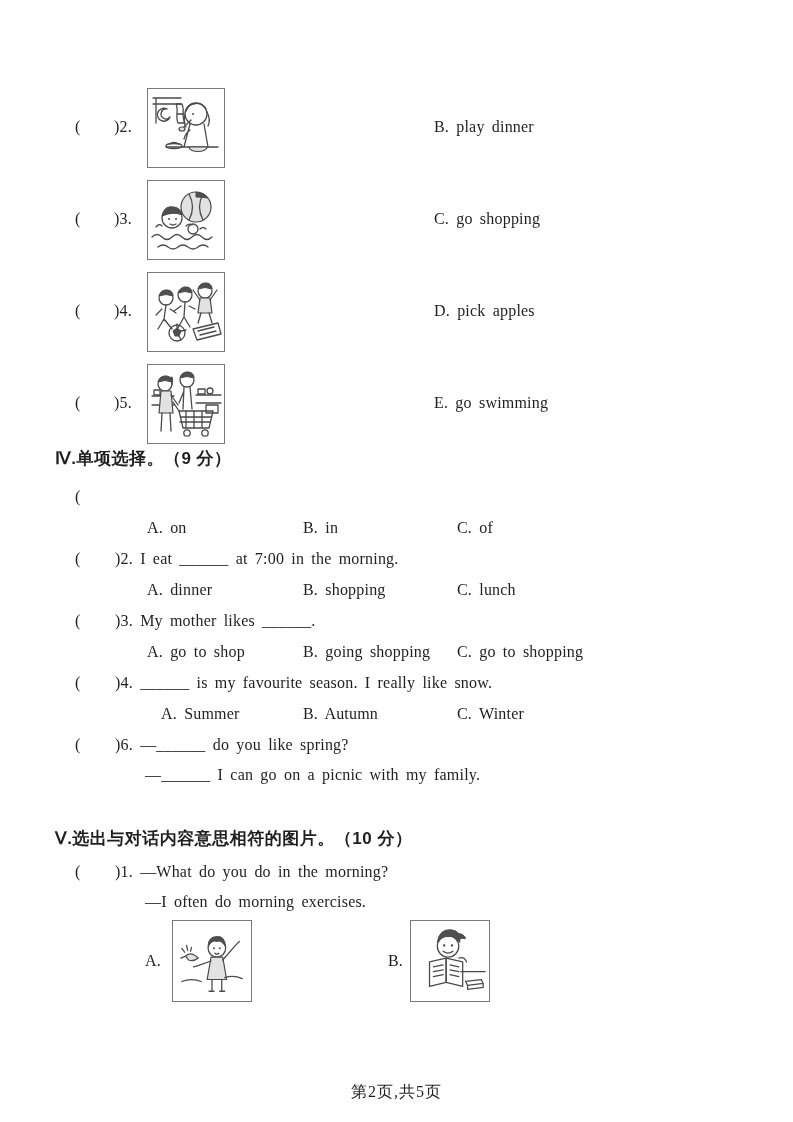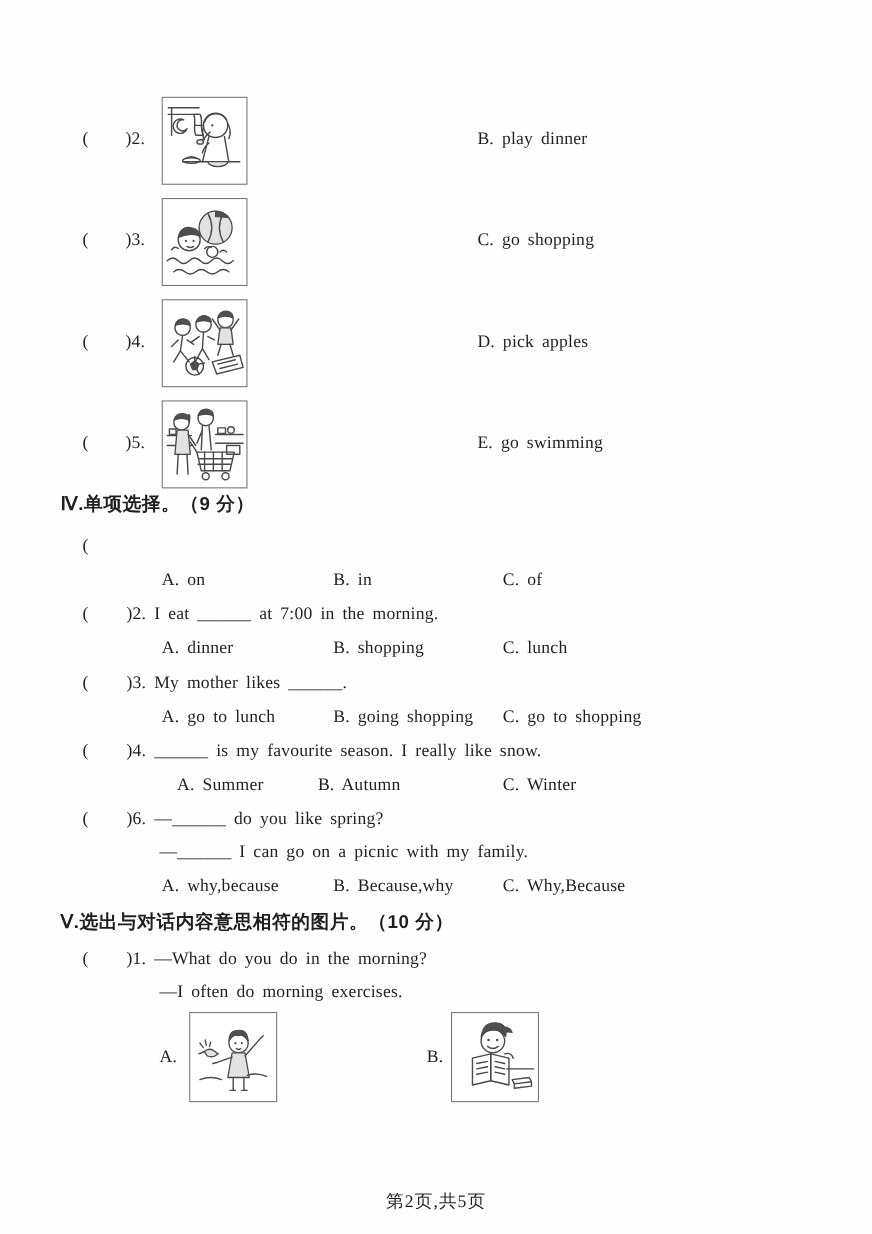--- a/index.html
+++ b/index.html
@@ -167,46 +167,41 @@
     <span class="en pos" style="left:147px">A. dinner</span>
     <span class="en pos" style="left:303px">B. shopping</span>
     <span class="en pos" style="left:457px">C. lunch</span>
   </div>
 
   <div class="line" style="top:612px">
     <span class="en pos" style="left:75px">(</span>
     <span class="en pos" style="left:115px">)3. My mother likes ______.</span>
   </div>
   <div class="line" style="top:643px">
-    <span class="en pos" style="left:147px">A. go to lunch</span>
+    <span class="en pos" style="left:147px">A. go to shop</span>
     <span class="en pos" style="left:303px">B. going shopping</span>
     <span class="en pos" style="left:457px">C. go to shopping</span>
   </div>
 
   <div class="line" style="top:674px">
     <span class="en pos" style="left:75px">(</span>
     <span class="en pos" style="left:115px">)4. ______ is my favourite season. I really like snow.</span>
   </div>
   <div class="line" style="top:705px">
     <span class="en pos" style="left:161px">A. Summer</span>
-    <span class="en pos" style="left:289px">B. Autumn</span>
+    <span class="en pos" style="left:303px">B. Autumn</span>
     <span class="en pos" style="left:457px">C. Winter</span>
   </div>
 
   <div class="line" style="top:736px">
     <span class="en pos" style="left:75px">(</span>
     <span class="en pos" style="left:115px">)6. —______ do you like spring?</span>
   </div>
   <div class="line" style="top:766px">
     <span class="en pos" style="left:145px">—______ I can go on a picnic with my family.</span>
-  </div>
-  <div class="line" style="top:797px">
-    <span class="en pos" style="left:147px">A. why,because</span>
-    <span class="en pos" style="left:303px">B. Because,why</span>
-    <span class="en pos" style="left:457px">C. Why,Because</span>
   </div>
 
   <div class="sec-title" style="top:827px">Ⅴ.选出与对话内容意思相符的图片。（10 分）</div>
 
   <div class="line" style="top:863px">
     <span class="en pos" style="left:75px">(</span>
     <span class="en pos" style="left:115px">)1. —What do you do in the morning?</span>
   </div>
   <div class="line" style="top:893px">
     <span class="en pos" style="left:145px">—I often do morning exercises.</span>

